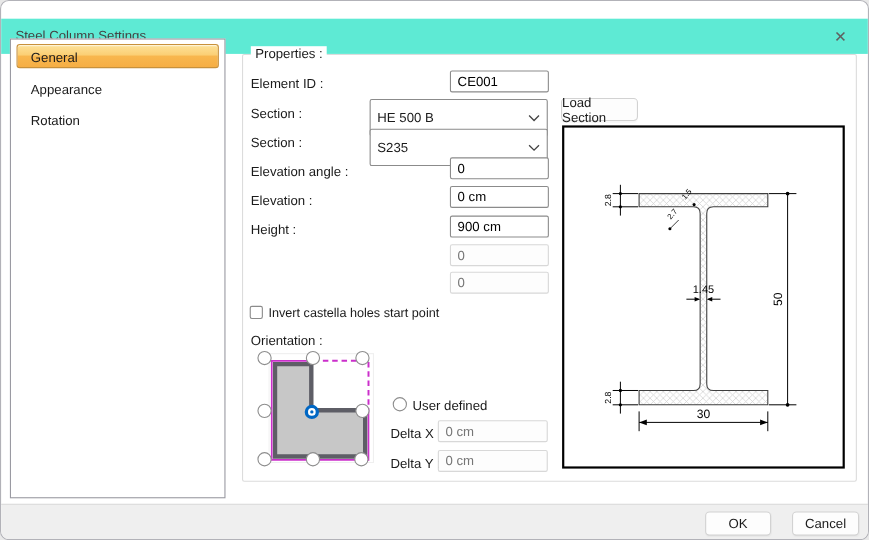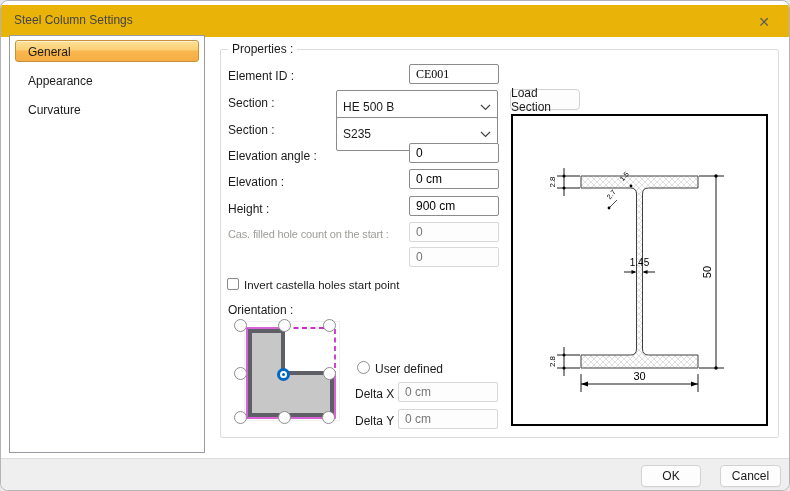--- a/index.html
+++ b/index.html
@@ -1,20 +1,20 @@
 <!DOCTYPE html>
 <html><head>
 <meta charset="utf-8">
 <style>
   html,body{margin:0;padding:0;background:#e8e8e8;}
   *{box-sizing:border-box;font-family:"Liberation Sans","DejaVu Sans",sans-serif;}
   .dialog{position:relative;width:790px;height:491px;background:#fff;border:1px solid #b2b2b8;
           border-radius:8px;overflow:hidden;font-size:12px;color:#1b1b1b;}
   
-  .titlebar{position:absolute;left:0;top:4px;width:100%;height:32px;background:#eab308;}
+  .titlebar{position:absolute;left:0;top:16px;width:100%;height:32px;background:#5eead4;}
   .title{position:absolute;left:13px;top:8px;color:#444;font-size:12px;}
   .close-btn{position:absolute;right:8px;top:4px;width:34px;height:25px;display:flex;
              align-items:center;justify-content:center;color:#5f5f5f;font-size:14px;cursor:default;border-radius:4px;}
   
   .sidebar{position:absolute;left:8px;top:34px;width:196px;height:418px;background:#fff;
            border:1px solid #9a9aa2;padding-top:4px;}
   .side-item{height:22px;line-height:22px;margin:0 5px 7px 5px;padding-left:12px;border:1px solid transparent;
              border-radius:3px;cursor:default;}
   .side-item.selected{background:linear-gradient(to bottom,#fde299 0%,#fbcf74 45%,#f8b74e 50%,#f6ae44 100%);
              border:1px solid #c8913b;box-shadow:inset 0 1px 0 rgba(255,255,255,.55);}
@@ -60,29 +60,29 @@
   </div>
 
   <div class="sidebar">
     <div class="side-item selected">
       <span>General</span>
     </div>
     <div class="side-item">
       <span>Appearance</span>
     </div>
     <div class="side-item">
-      <span>Curvature</span>
+      <span>Rotation</span>
     </div>
   </div>
 
   <div class="groupbox"></div>
   <span class="group-legend">Properties :</span>
 
   <span class="lbl" style="top:65px">Element ID :</span>
-  <input class="tb" style="left: 408px; top: 63px; width: 90px; font-family: Liberation Serif, serif;" readonly="" value="CE001">
+  <input class="tb" style="left: 408px; top: 63px; width: 90px;" readonly="" value="CE001">
 
   <span class="lbl" style="top:92px">Section :</span>
   <div class="combo" style="left:335px;top:89px;width:162px">
     <span class="val">HE 500 B</span>
     <svg width="11" height="7">
         <path d="M1 1 L5.5 5.5 L10 1" stroke="#444" stroke-width="1.2" fill="none"></path>
       </svg>
   </div>
   <div class="btn" style="left:509px;top:88px;width:70px;height:21px">
     <span>Load Section</span>
@@ -98,21 +98,20 @@
 
   <span class="lbl" style="top:145px">Elevation angle :</span>
   <input class="tb" style="left: 408px; top: 142px; width: 90px;" readonly="" value="0">
 
   <span class="lbl" style="top:171px">Elevation :</span>
   <input class="tb" style="left: 408px; top: 168px; width: 90px;" readonly="" value="0 cm">
 
   <span class="lbl" style="top:198px">Height :</span>
   <input class="tb" style="left: 408px; top: 195px; width: 90px;" readonly="" value="900 cm">
 
-  <span class="lbl dis" style="top:223px">Cas. filled hole count on the start :</span>
   <input class="tb dis" style="left: 408px; top: 221px; width: 90px;" disabled="" value="0">
 
   <input class="tb dis" style="left: 408px; top: 246px; width: 90px;" disabled="" value="0">
 
   <div class="cb" style="left:226px;top:277px"></div>
   <span class="lbl" style="left:243px;top:274px;font-size:11.5px">Invert castella holes start point</span>
 
   <span class="lbl" style="top:299px">Orientation :</span>
 
   <svg class="orient-svg" width="96" height="100" viewBox="0 0 96 100">

